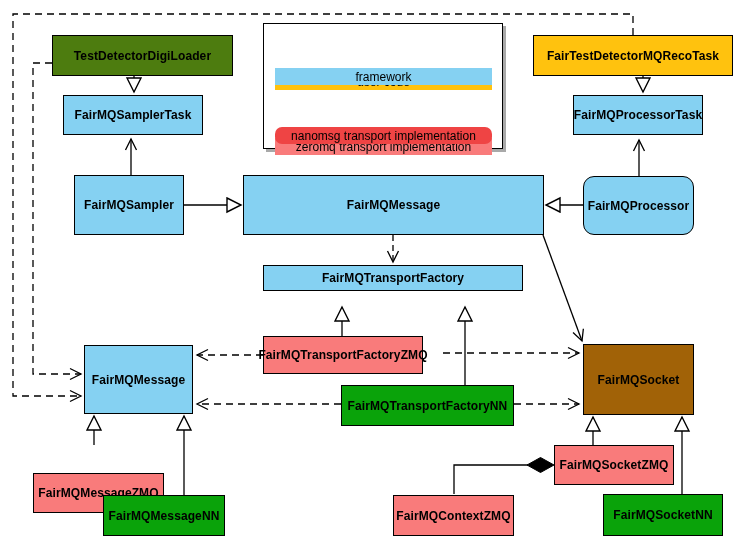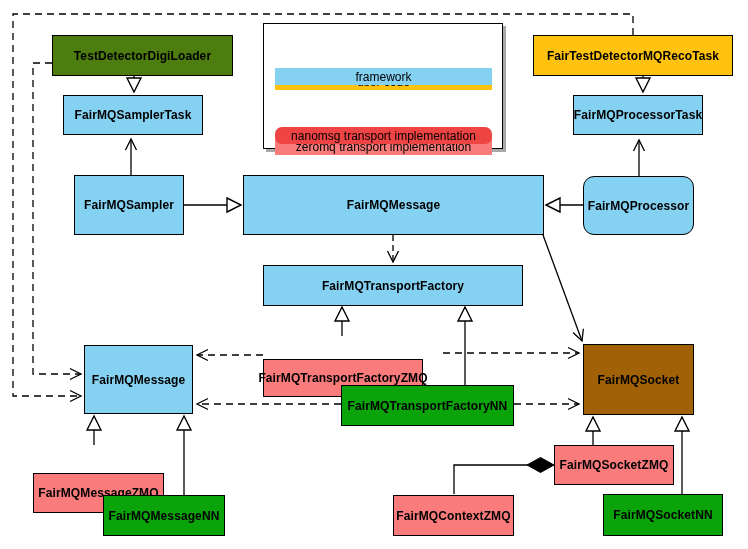--- a/index.html
+++ b/index.html
@@ -71,22 +71,22 @@
     <polygon points="554,465 540.5,457.5 527,465 540.5,472.5" fill="#000" stroke="#000"></polygon>
   </svg>
 
   <div class="node" style="left: 52px; top: 35px; width: 181px; height: 41px; background: #4d7c0f;">TestDetectorDigiLoader</div>
   <div class="node" style="left: 533px; top: 35px; width: 200px; height: 41px; background: rgb(255, 194, 14);">FairTestDetectorMQRecoTask</div>
   <div class="node abstract" style="left: 63px; top: 95px; width: 140px; height: 40px; background: rgb(133, 209, 242);">FairMQSamplerTask</div>
   <div class="node abstract" style="left: 573px; top: 95px; width: 130px; height: 40px; background: rgb(133, 209, 242);">FairMQProcessorTask</div>
   <div class="node" style="left: 74px; top: 175px; width: 110px; height: 60px; background: rgb(133, 209, 242);">FairMQSampler</div>
   <div class="node" style="left: 243px; top: 175px; width: 301px; height: 60px; background: rgb(133, 209, 242);">FairMQMessage</div>
   <div class="node" style="left: 583px; top: 176px; width: 111px; height: 59px; background: rgb(133, 209, 242); border-radius: 11px;">FairMQProcessor</div>
-  <div class="node abstract" style="left: 263px; top: 265px; width: 260px; height: 41px; background: rgb(133, 209, 242);">FairMQTransportFactory</div>
-  <div class="node" style="left: 263px; top: 336px; width: 160px; height: 38px; background: rgb(249, 123, 123); margin-top: 23px;">FairMQTransportFactoryZMQ</div>
+  <div class="node abstract" style="left: 263px; top: 265px; width: 260px; height: 26px; background: rgb(133, 209, 242);">FairMQTransportFactory</div>
+  <div class="node" style="left: 263px; top: 336px; width: 160px; height: 38px; background: rgb(249, 123, 123);">FairMQTransportFactoryZMQ</div>
   <div class="node" style="left: 341px; top: 385px; width: 173px; height: 41px; background: rgb(10, 163, 10);">FairMQTransportFactoryNN</div>
   <div class="node abstract" style="left: 84px; top: 345px; width: 109px; height: 69px; background: rgb(133, 209, 242);">FairMQMessage</div>
   <div class="node abstract" style="left: 583px; top: 344px; width: 111px; height: 71px; background: #a16207;">FairMQSocket</div>
   <div class="node" style="left: 33px; top: 445px; width: 131px; height: 40px; background: rgb(249, 123, 123); margin-top: 28px;">FairMQMessageZMQ</div>
   <div class="node" style="left: 103px; top: 495px; width: 122px; height: 41px; background: rgb(10, 163, 10);">FairMQMessageNN</div>
   <div class="node" style="left: 393px; top: 495px; width: 121px; height: 41px; background: rgb(249, 123, 123);">FairMQContextZMQ</div>
   <div class="node" style="left: 554px; top: 445px; width: 120px; height: 40px; background: rgb(249, 123, 123);">FairMQSocketZMQ</div>
   <div class="node" style="left: 603px; top: 494px; width: 120px; height: 42px; background: rgb(10, 163, 10);">FairMQSocketNN</div>
 
   <div class="legend">

